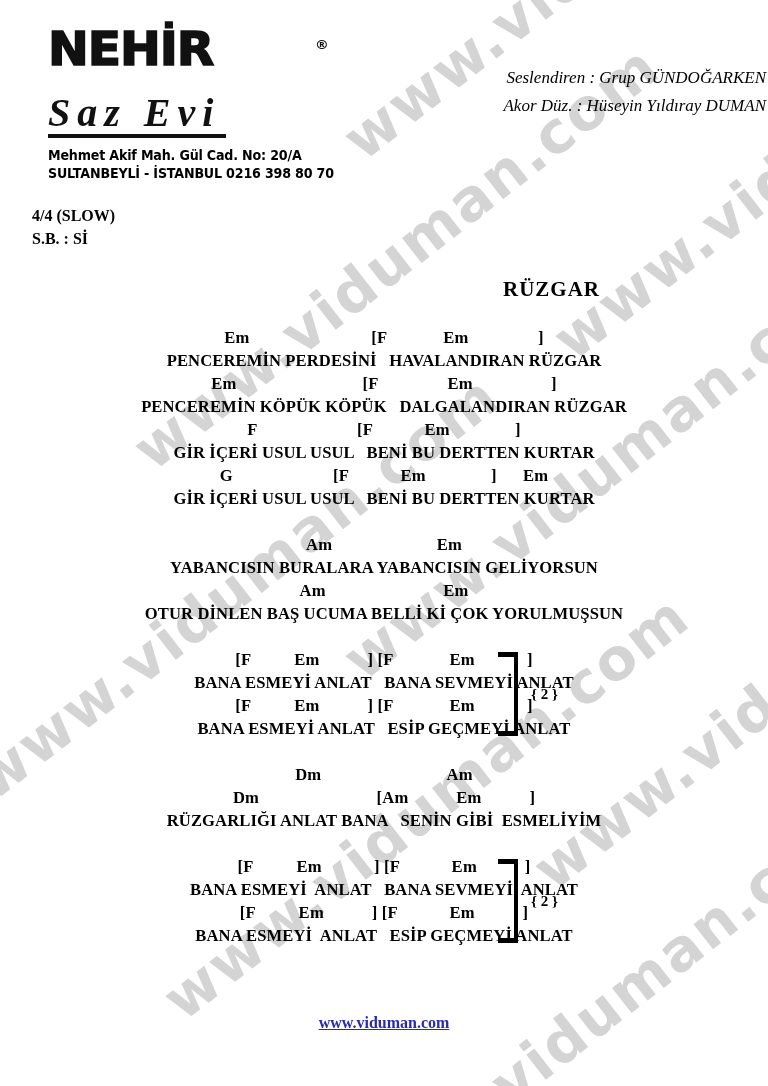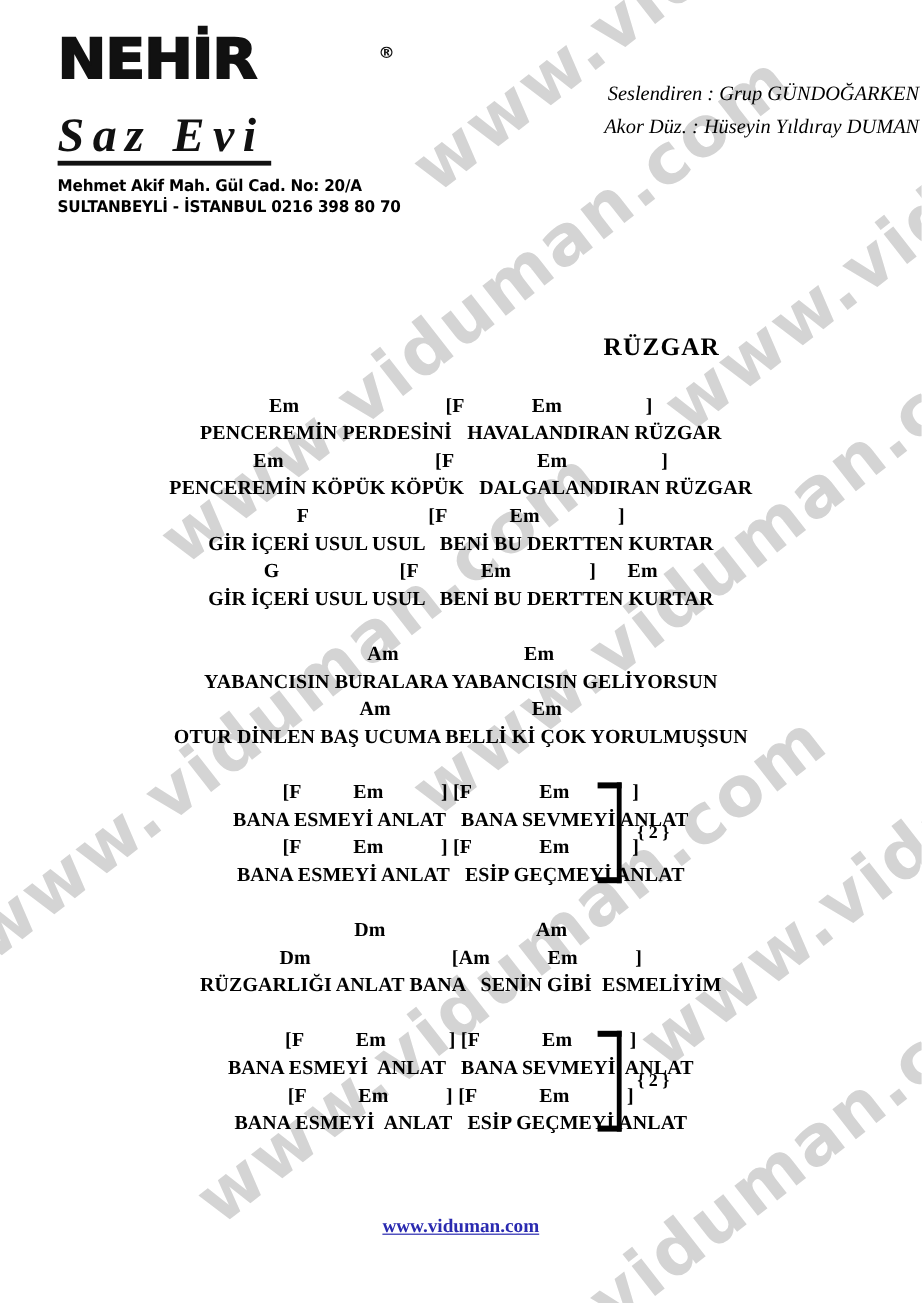--- a/index.html
+++ b/index.html
@@ -236,20 +236,24 @@
       <div class="logo-addr" id="addr-line1">Mehmet Akif Mah. Gül Cad. No: 20/A</div>
       <div class="logo-addr">SULTANBEYLİ - İSTANBUL 0216 398 80 70</div>
     </div>
 
     <div id="credits">
       <div>Seslendiren : Grup GÜNDOĞARKEN</div>
       <div>Akor Düz.   : Hüseyin Yıldıray DUMAN</div>
     </div>
   </div>
 
+  <div id="meta">
+    <div>4/4 (SLOW)</div>
+    <div>S.B. : Sİ</div>
+  </div>
 
   <div id="song-title">RÜZGAR</div>
 
   <div id="body-blocks">
       <div class="block">
         <div class="line chordline">Em                            [F             Em                ]</div>
         <div class="line">PENCEREMİN PERDESİNİ   HAVALANDIRAN RÜZGAR</div>
         <div class="line chordline">Em                             [F                Em                  ]</div>
         <div class="line">PENCEREMİN KÖPÜK KÖPÜK   DALGALANDIRAN RÜZGAR</div>
         <div class="line chordline">F                       [F            Em               ]</div>

